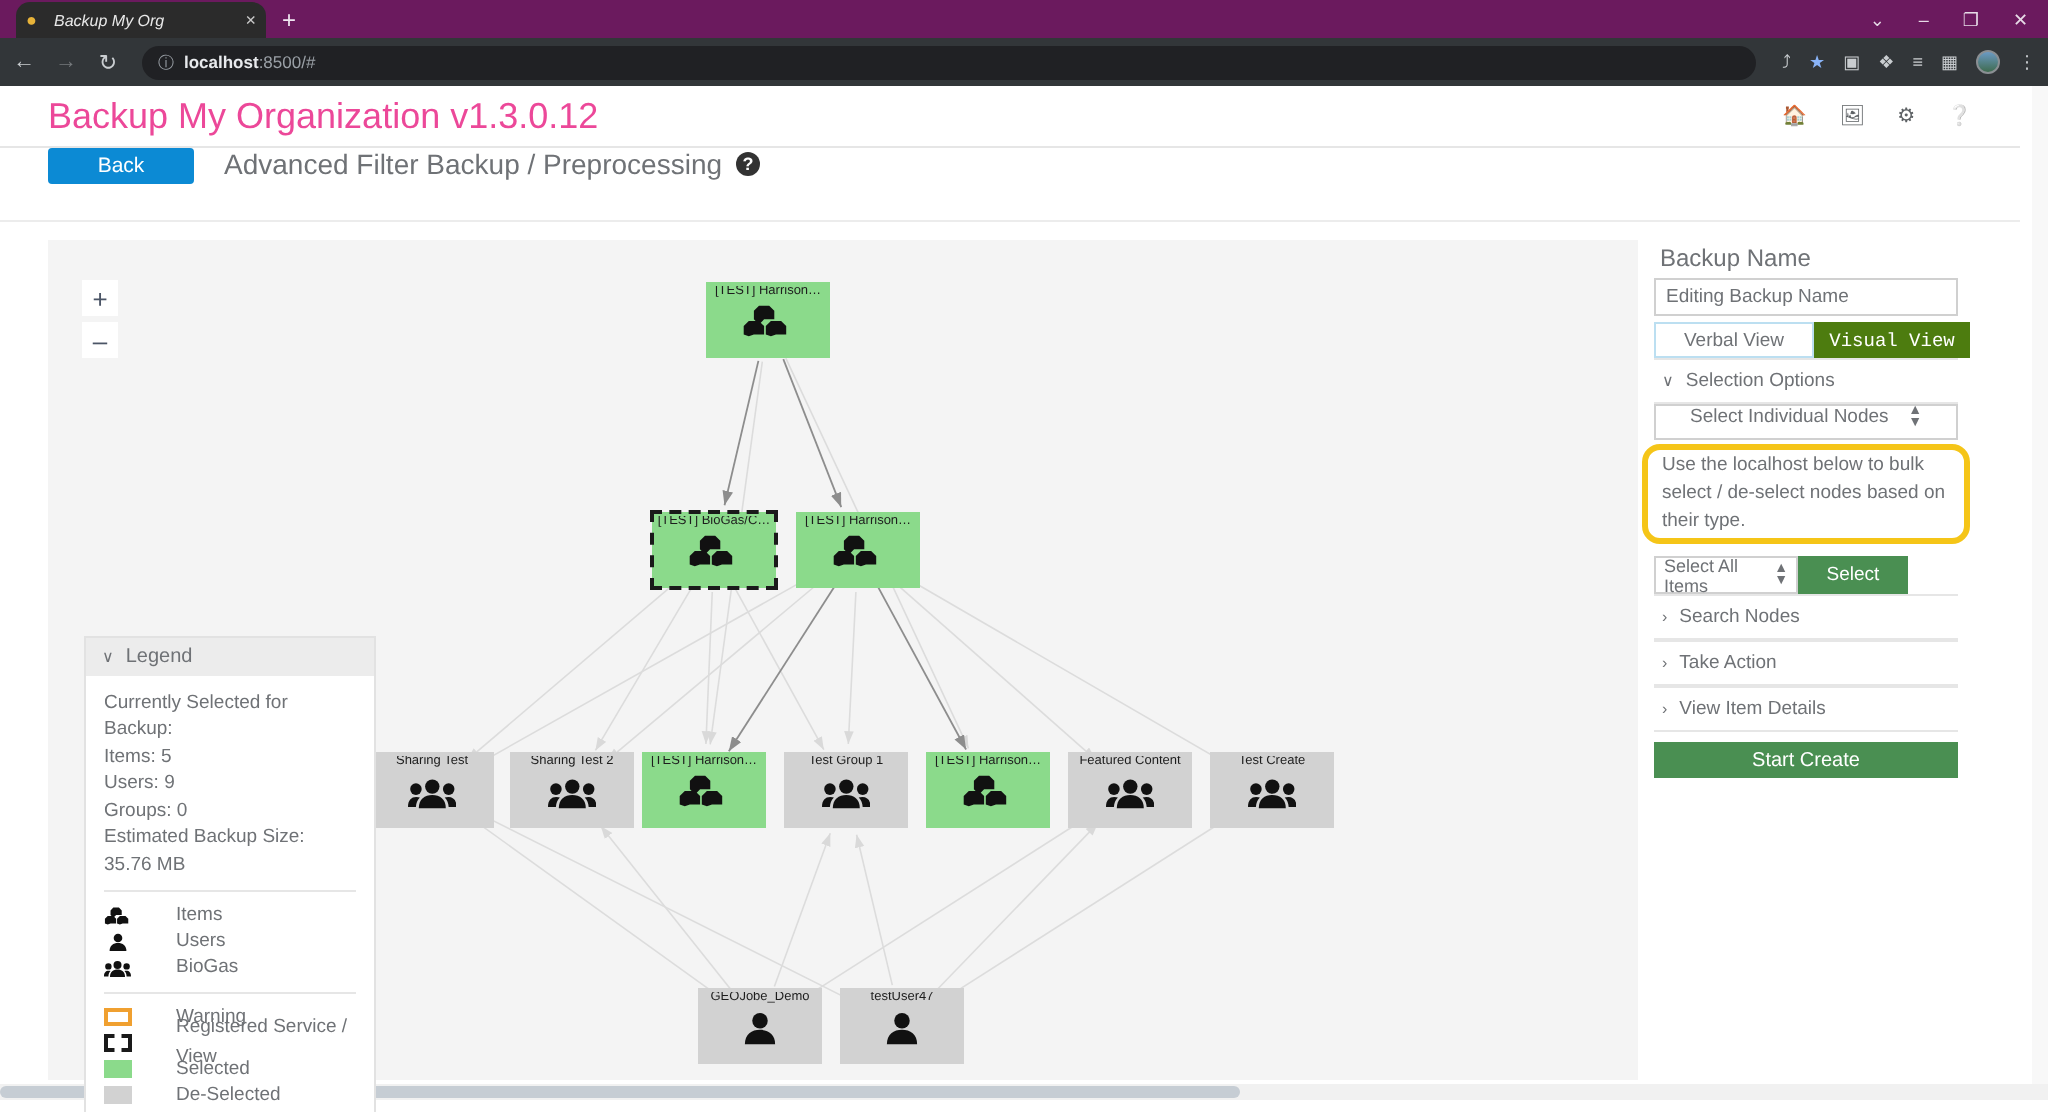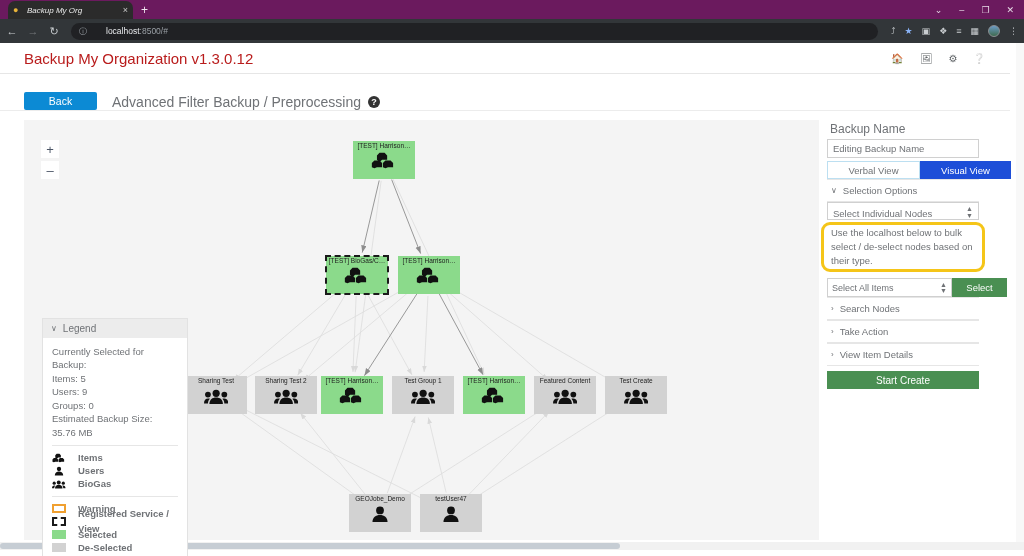--- a/index.html
+++ b/index.html
@@ -42,46 +42,46 @@
   }
   .nav-btn { color: #c9cdd0; font-size: 11px; width: 12px; text-align: center; }
   .nav-btn.disabled { color: #75797c; }
   .omnibox {
     flex: 1; height: 17px; background: #202124; border-radius: 9px;
     display: flex; align-items: center; padding: 0 8px; gap: 5px;
     margin-left: 2px; margin-right: 4px;
   }
   .omnibox-icon { color: #9aa0a6; font-size: 8px; }
   .omnibox-url { font-size: 8.5px; color: #e8eaed; white-space: nowrap; }
-  .omnibox-url b { font-weight: normal; margin-left: 14px; }
+  .omnibox-url b { font-weight: bold; }
   .omnibox-url span.path { color: #9aa0a6; }
   .tb-icons { display: flex; align-items: center; gap: 9px; color: #c9cdd0; font-size: 9px; }
   .tb-star { color: #8ab4f8; }
   .avatar-mini {
     width: 12px; height: 12px; border-radius: 50%;
     background: linear-gradient(#6b9ac4, #3f6b4f);
     border: 1px solid #8a8f93;
   }
 
   
   .viewport { width: 1024px; height: 507px; background: #ffffff; position: relative; }
   .page { position: absolute; left: 0; top: 0; width: 1010px; height: 497px; background: #fff; }
 
   .app-header {
     height: 31px; border-bottom: 1px solid #e6e6e6;
     display: flex; align-items: center; padding: 0 24px;
   }
-  .app-title { font-size: 15px; color: #b91c1c; font-weight: normal; }
+  .app-title { font-size: 18px; color: #ec4899; font-weight: normal; }
   .header-icons {
     margin-left: auto; display: flex; align-items: center; gap: 16px;
     color: #5e6265; font-size: 10px;
   }
 
   .subheader {
-    height: 37px; display: flex; align-items: flex-end; padding: 0 24px; gap: 15px;
+    height: 37px; display: flex; align-items: flex-start; padding: 0 24px; gap: 15px;
     border-bottom: 1px solid #ececec;
   }
   .back-btn {
     background: #0c8ad4; color: #fff; border: none; font-size: 10.5px;
     width: 73px; height: 18px; border-radius: 2px; cursor: pointer;
     font-family: "Liberation Sans", sans-serif;
   }
   .page-title { font-size: 14px; color: #6f7276; display: flex; align-items: center; gap: 7px; }
   .help-circle {
     width: 12px; height: 12px; border-radius: 50%; background: #333; color: #fff;
@@ -124,22 +124,22 @@
     background: #fff; border: 1px solid #e2e2e2; z-index: 7;
   }
   .legend-head {
     background: #ececec; padding: 4px 8px; font-size: 10px; color: #6f7276;
     display: flex; align-items: center; gap: 6px; cursor: pointer;
   }
   .legend-body { padding: 7px 9px 8px; }
   .legend-stats { font-size: 9.5px; color: #6f7276; line-height: 1.42; }
   .legend-div { border-top: 1px solid #e6e6e6; margin: 6px 0 5px; }
   .legend-row {
-    display: flex; align-items: center; gap: 12px; font-size: 9.5px;
-    color: #6f7276; line-height: 1.55; height: 13px; font-weight: bold;
+    display: flex; align-items: center; gap: 22px; font-size: 9.5px;
+    color: #6f7276; line-height: 1.55; height: 13px;
   }
   .swatch { width: 14px; height: 9px; flex: 0 0 14px; }
   .sw-warning { border: 2px solid #f0a030; background: #fff; }
   .sw-service { border: 2px dashed #1a1a1a; background: #fff; }
   .sw-selected { background: #8bda8b; }
   .sw-deselected { background: #d2d2d2; }
   .legend-icon { width: 14px; display: flex; justify-content: center; }
 
   
   .side-panel {
@@ -149,41 +149,41 @@
   .panel-label { font-size: 12px; color: #6f7276; padding: 2px 3px 3px; }
   .panel-input {
     width: 152px; height: 19px; border: 1px solid #d0d0d0; background: #fff;
     font-size: 9.5px; color: #6f7276; padding: 0 5px;
     font-family: "Liberation Sans", sans-serif;
   }
   .highlight-ring {
     position: absolute; left: 821px; top: 111px; width: 164px; height: 50px;
     border: 3px solid #f5c518; border-radius: 9px; z-index: 9; pointer-events: none;
   }
-  .view-toggle { display: flex; width: 184px; margin-top: 3px; }
+  .view-toggle { display: flex; width: 158px; margin-top: 3px; }
   .view-tab {
     flex: 1; height: 18px; font-size: 9.5px; display: flex; align-items: center;
     justify-content: center; cursor: pointer;
   }
   .view-tab.inactive { background: #fff; border: 1px solid #bcdff1; color: #6f7276; }
-  .view-tab.active { background: #1d4ed8; color: #fff; }
+  .view-tab.active { background: #4d7c0f; color: #fff; font-family: Liberation Mono, monospace; }
 
   .accordion-head {
     border-top: 1px solid #e6e6e6; border-bottom: 1px solid #e6e6e6;
     padding: 5px 4px; display: flex; align-items: center; gap: 6px;
     font-size: 9.5px; color: #6f7276; cursor: pointer; background: #fff;
   }
   .panel-text { padding: 6px 4px; font-size: 9.5px; line-height: 1.45; color: #6f7276; }
   .panel-select {
     width: 152px; height: 18px; border: 1px solid #d0d0d0; background: #fff;
-    display: flex; align-items: flex-end; padding: 0 5px; font-size: 9.5px;
+    display: flex; align-items: flex-start; padding: 0 17px; font-size: 9.5px;
     color: #6f7276; cursor: pointer;
   }
   .select-caret { margin-left: auto; font-size: 7px; line-height: 0.9; text-align: center; }
-  .bulk-row { display: flex; margin-top: 5px; width: 180px; }
+  .bulk-row { display: flex; margin-top: 5px; width: 127px; }
   .bulk-select {
     flex: 1; height: 19px; border: 1px solid #d0d0d0; background: #fff;
     display: flex; align-items: center; padding: 0 4px; font-size: 9px;
     color: #6f7276; cursor: pointer;
   }
   .bulk-btn {
     width: 55px; height: 19px; background: #4a8f52; color: #fff;
     font-size: 9.5px; display: flex; align-items: center; justify-content: center;
     border: none; cursor: pointer; font-family: "Liberation Sans", sans-serif;
   }

